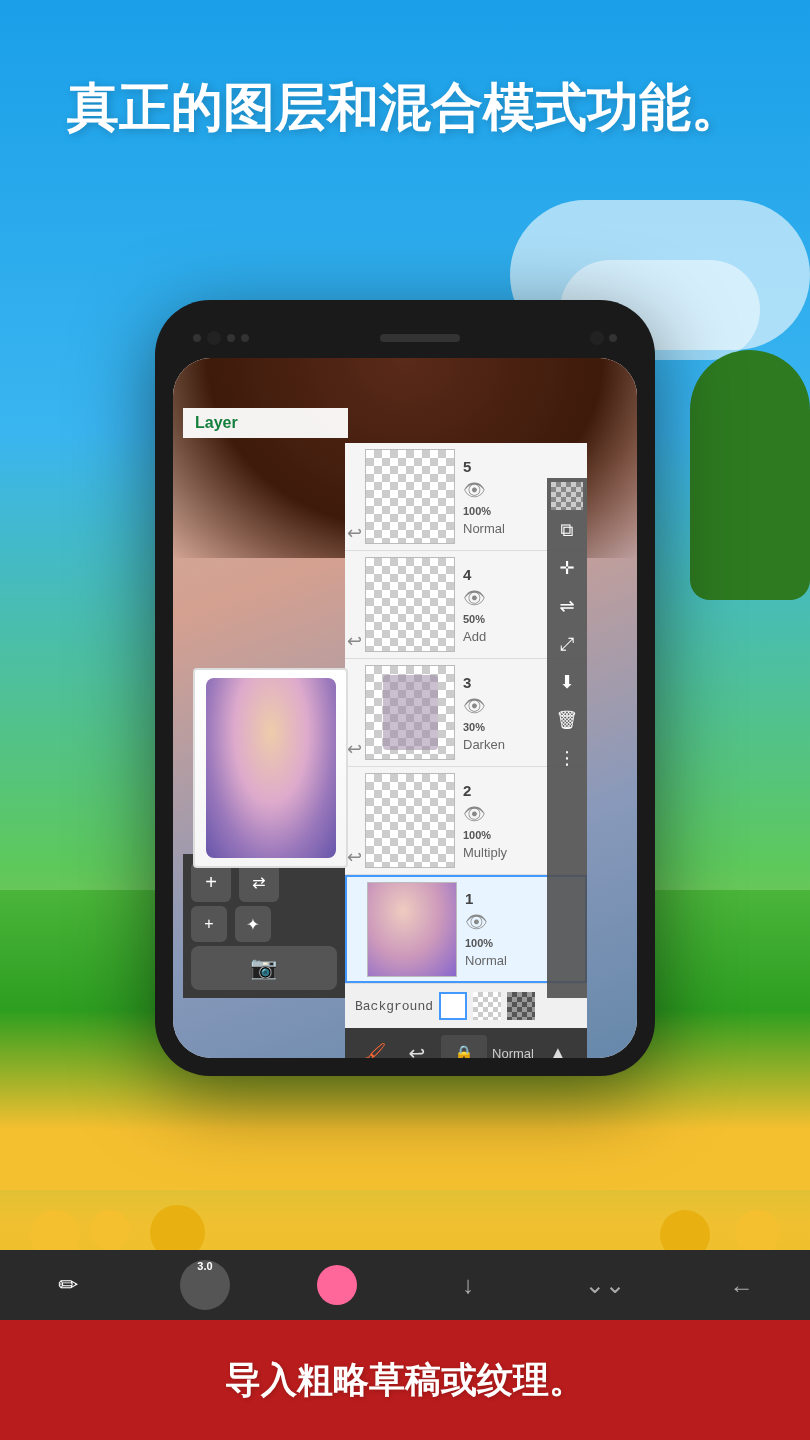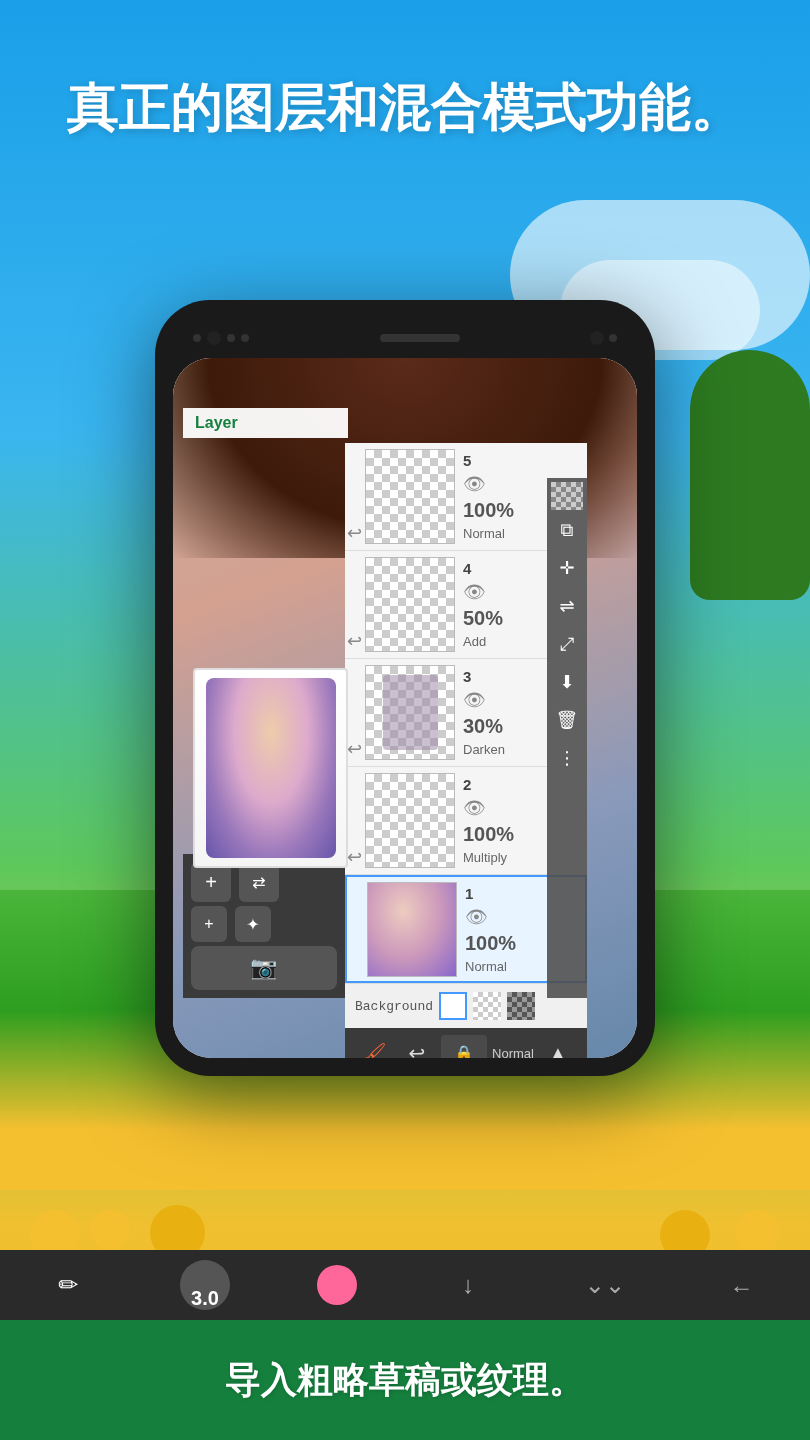--- a/index.html
+++ b/index.html
@@ -273,21 +273,21 @@
       color: #444;
       align-self: flex-start;
     }
 
     .layer-eye {
       font-size: 18px;
       color: #888;
     }
 
     .layer-percent {
-      font-size: 20px;
+      font-size: 11px;
       color: #555;
       font-weight: 600;
     }
 
     .layer-mode {
       font-size: 13px;
       color: #666;
     }
 
     .layer-merge-icon {
@@ -434,21 +434,21 @@
       font-size: 13px;
     }
 
     
     .bottom-bar {
       position: absolute;
       bottom: 0;
       left: 0;
       right: 0;
       height: 120px;
-      background: #15803d;
+      background: #b91c1c;
       display: flex;
       align-items: center;
       justify-content: center;
       z-index: 30;
       border-radius: 0 0 0 0;
     }
 
     .bottom-bar-text {
       font-size: 36px;
       font-weight: 900;
@@ -483,24 +483,24 @@
     .nav-btn.active-nav {
       color: white;
     }
 
     .nav-circle {
       width: 50px;
       height: 50px;
       border-radius: 50%;
       background: #555;
       display: flex;
-      align-items: flex-end;
+      align-items: flex-start;
       justify-content: center;
       color: white;
-      font-size: 20px;
+      font-size: 11px;
       font-weight: bold;
     }
 
     .nav-pink-circle {
       width: 40px;
       height: 40px;
       border-radius: 50%;
       background: #ff6699;
     }
 

